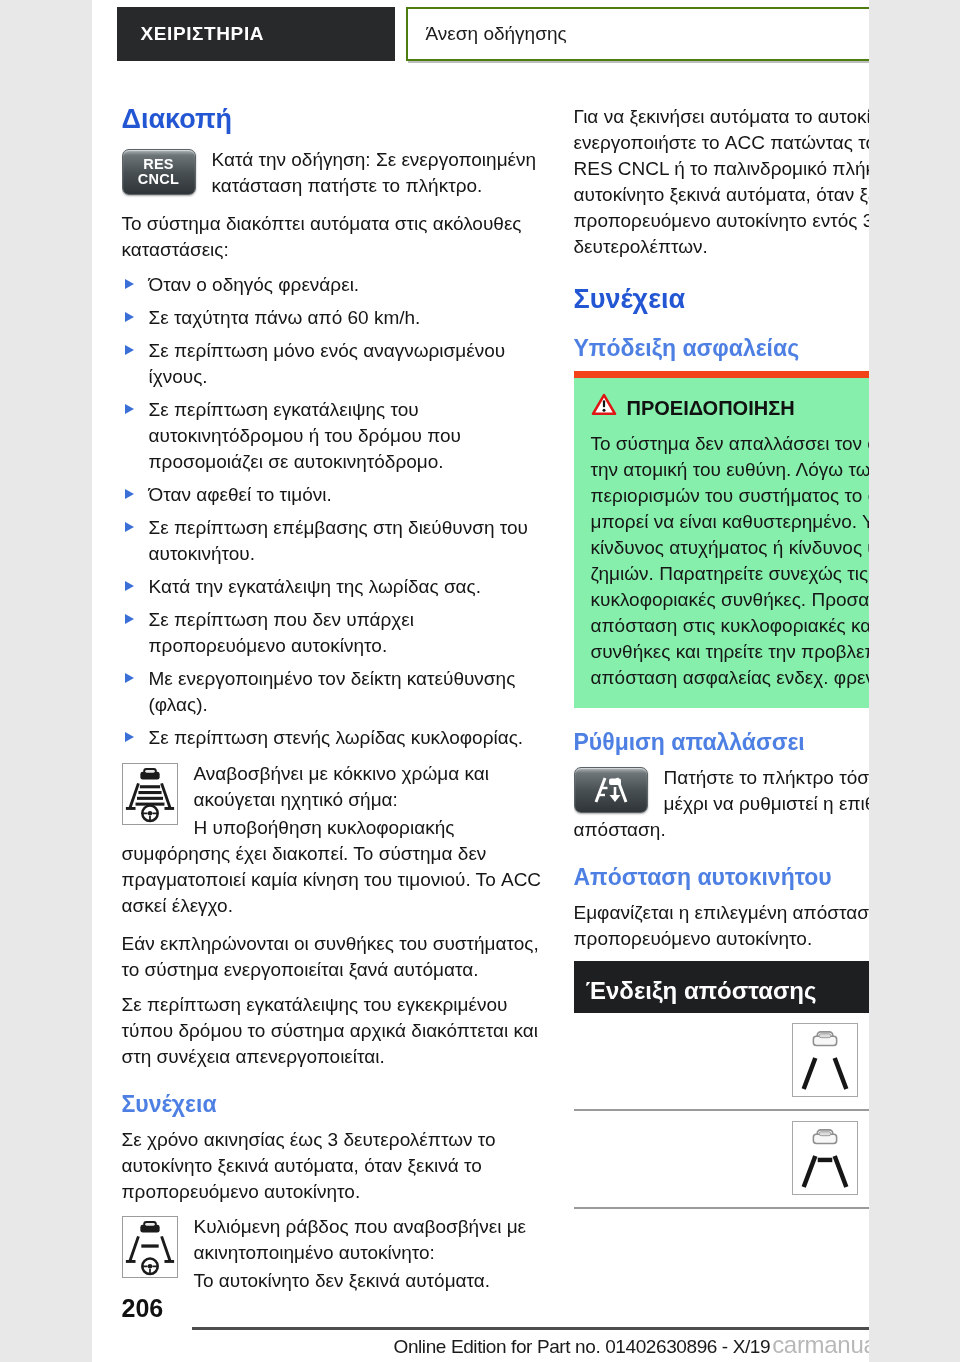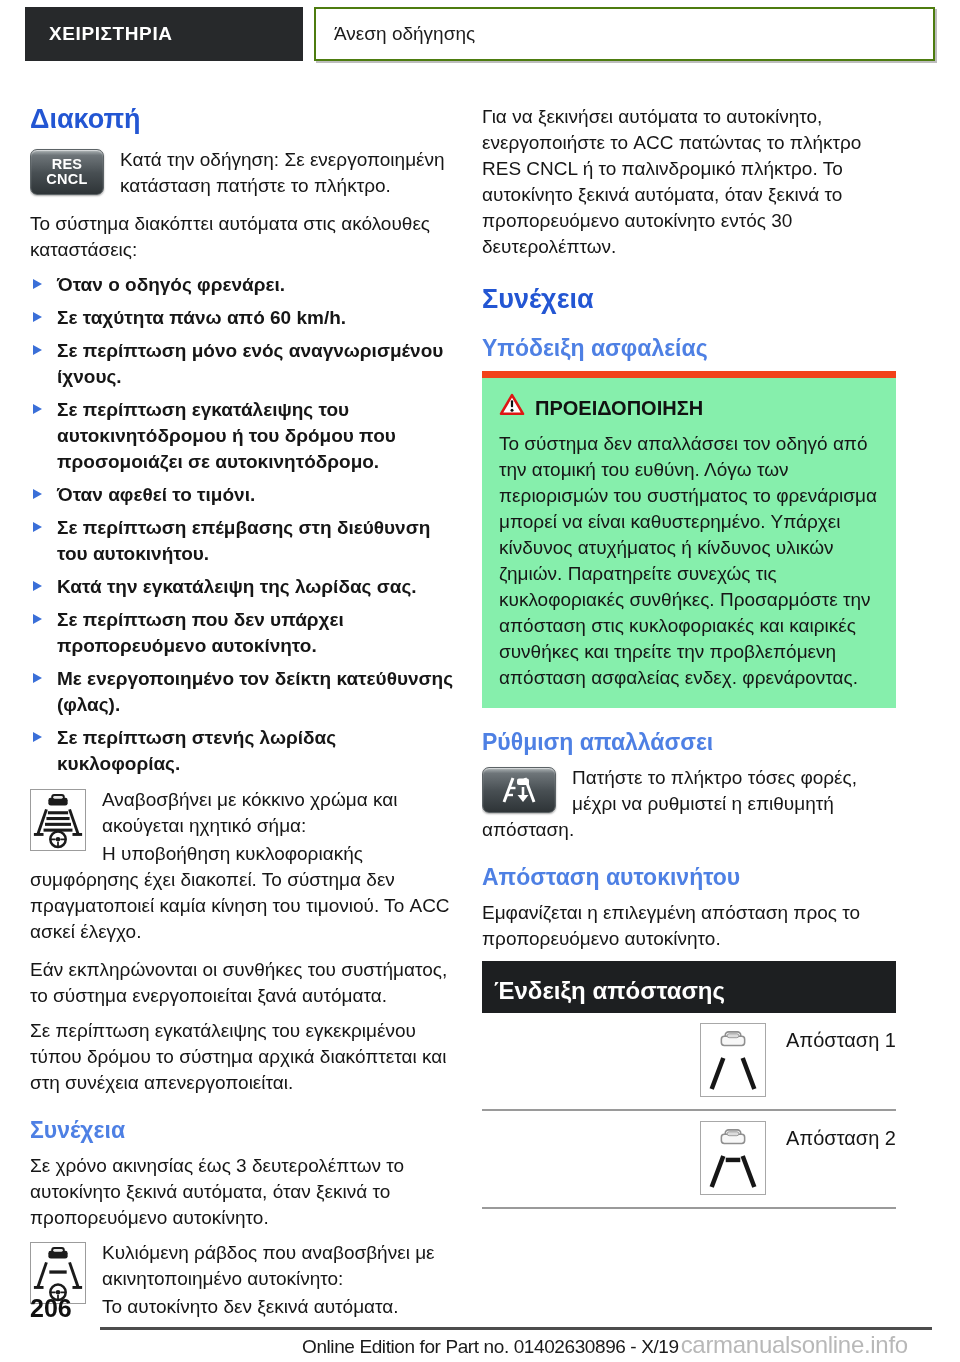--- a/index.html
+++ b/index.html
@@ -1,18 +1,18 @@
 <!DOCTYPE html>
 <html lang="el"><head>
 <meta charset="utf-8">
 <style>
   * { margin:0; padding:0; box-sizing:border-box; }
   html,body { background:#e8e8e8; }
   .page {
-    position:relative; width:960px; height:1362px; margin:0 auto;
+    position:relative; width:777px; height:1362px; margin:0 auto;
     background:#ffffff; overflow:hidden;
     font-family:"Liberation Sans", sans-serif; color:#161616;
   }
 
   
   .pagehead { position:absolute; top:7px; left:25px; width:910px; height:54px; }
   .chapter-tab {
     position:absolute; left:0; top:0; width:278px; height:54px;
     background:#27292b; color:#fff; font-weight:bold; font-size:19px;
     letter-spacing:.6px; display:flex; align-items:center; padding-left:24px;
@@ -29,21 +29,21 @@
     display:grid; grid-template-columns:428px 414px; column-gap:24px;
   }
   .col { font-size:19px; line-height:26px; }
 
   h2.sect { font-size:27px; line-height:30px; font-weight:bold; color:#2356d3; margin:0 0 13px; }
   h3.sub  { font-size:23px; line-height:24px; font-weight:bold; color:#4e80e4; margin:22px 0 11px; }
   h2.sect.mt { margin-top:24px; }
   p.para  { margin:0 0 9px; }
 
   
-  ul.blist { list-style:none; margin:4px 0 10px;font-weight:bold; }
+  ul.blist { list-style:none; margin:4px 0 10px; }
   .blist li { position:relative; padding-left:27px; margin-bottom:7px; }
   .tri {
     position:absolute; left:3px; top:7px; width:0; height:0;
     border-left:9px solid #3a6fd8; border-top:5.5px solid transparent; border-bottom:5.5px solid transparent;
   }
 
   
   .media { overflow:hidden; margin:4px 0 12px; }
   .media .float-icon { float:left; margin:2px 16px 2px 0; }
   .media p { margin:0; }

